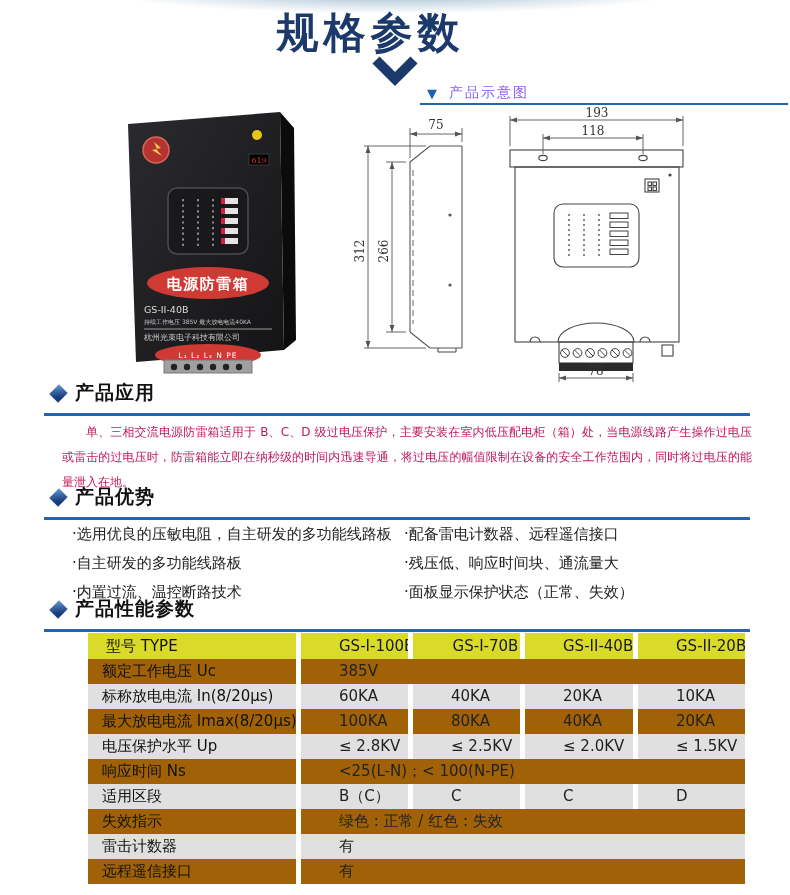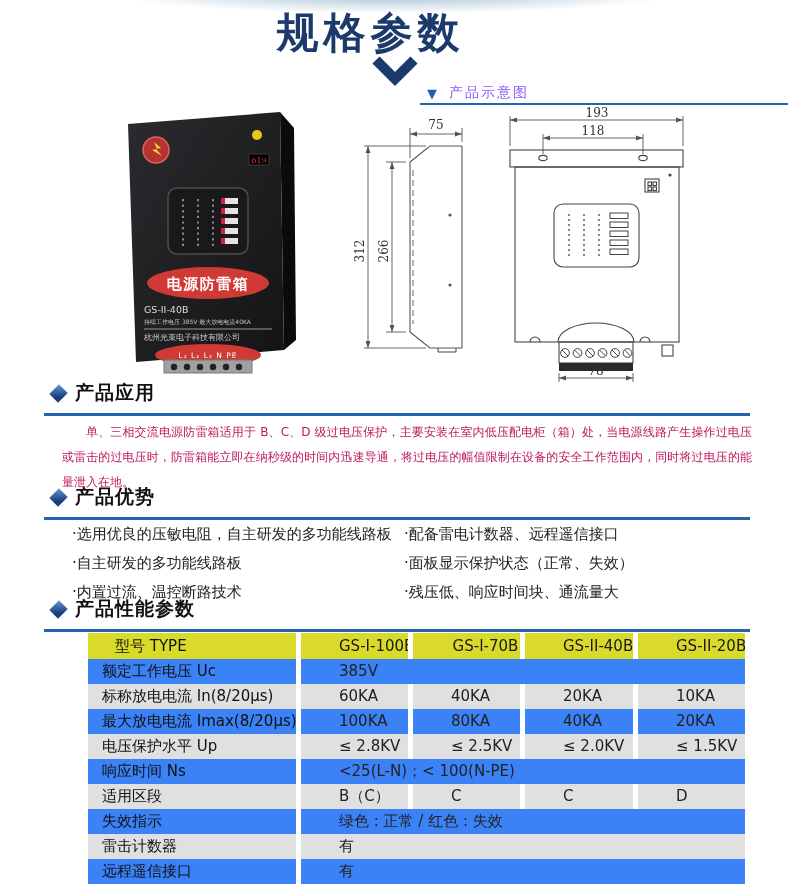--- a/index.html
+++ b/index.html
@@ -44,24 +44,24 @@
   .adv-col{top:520px;font-size:15px;color:#222;}
   .adv-col div{line-height:29px;}
   .adv-left{left:72px;}
   .adv-right{left:404px;}
 
   
   .spec-table{left:88px;top:633px;width:657px;font-size:15px;}
   .trow{display:grid;grid-template-columns:208px 107px 107px 108px 107px;column-gap:5px;}
   .trow .cell{height:25px;line-height:25px;white-space:nowrap;overflow:hidden;}
   .thead .cell{height:26px;line-height:26px;background:#d9da2a;font-weight:500;color:#1a1a1a;}
-  .thead .cell.c-label{padding-left:27px;}
+  .thead .cell.c-label{padding-left:18px;}
   .thead .cell.c-val{text-align:center;}
   .gray .cell{background:#e0e0e0;}
-  .white .cell{background:#3b82f6;}
+  .white .cell{background:#a16207;}
   .cell.c-label{padding-left:14px;color:#111;}
   .cell.c-val{padding-left:38px;}
   .cell.c-span{grid-column:2 / 6;padding-left:38px;}
 
   svg text{font-family:"DejaVu Serif","Liberation Serif",serif;}
   svg .cjk{font-family:"DejaVu Sans","Liberation Sans",sans-serif;}
 </style>
 </head>
 <body>
 
@@ -262,22 +262,22 @@
     <span class="sec-title">产品优势</span>
   </div>
 </div>
 <div class="abs adv-col adv-left">
   <div>·选用优良的压敏电阻，自主研发的多功能线路板</div>
   <div>·自主研发的多功能线路板</div>
   <div>·内置过流、温控断路技术</div>
 </div>
 <div class="abs adv-col adv-right">
   <div>·配备雷电计数器、远程遥信接口</div>
+  <div>·残压低、响应时间块、通流量大</div>
   <div>·面板显示保护状态（正常、失效）</div>
-  <div>·残压低、响应时间块、通流量大</div>
 </div>
 
 <div class="abs sec" style="top:596px;">
   <div class="sec-head">
     <span class="diamond"></span>
     <span class="sec-title">产品性能参数</span>
   </div>
 </div>
 
 <div class="abs spec-table">

